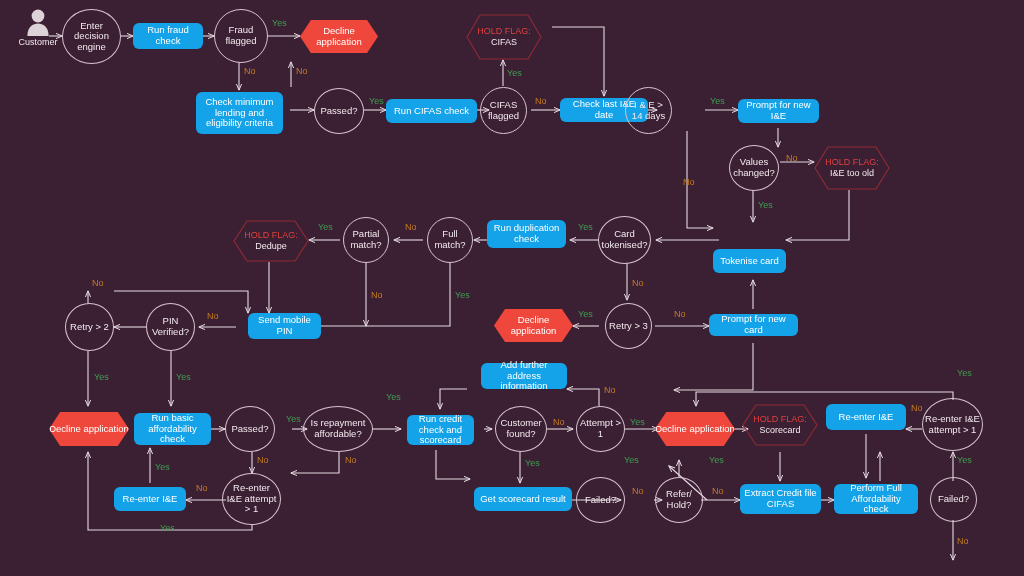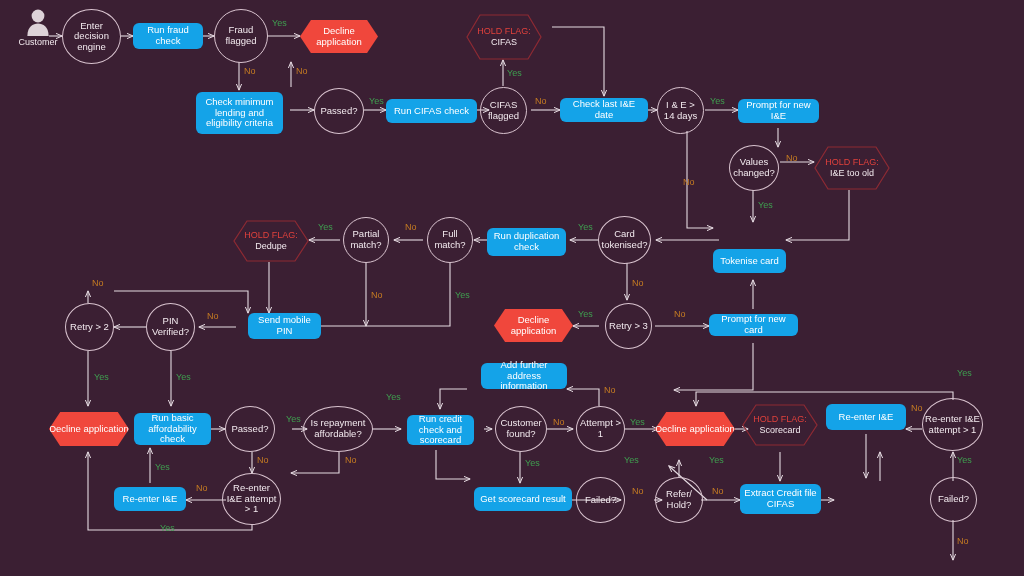--- a/index.html
+++ b/index.html
@@ -150,38 +150,38 @@
     <svg width="76" height="46" viewBox="0 0 76 46">
         <polygon points="14,1 62,1 75,23 62,45 14,45 1,23" fill="none" stroke="#8e2a33" stroke-width="1.2"></polygon>
       </svg>
     <div class="holdtxt">
       <span class="l1">HOLD FLAG:</span>
       <span class="l2">CIFAS</span>
     </div>
   </div>
 
   <div class="node proc" style="left:560px;top:98px;width:88px;height:24px;">Check last I&amp;E date</div>
-  <div class="node dec" style="left:657px;top:87px;width:47px;height:47px;">I &amp; E &gt; 14 days</div>
+  <div class="node dec" style="left:625px;top:87px;width:47px;height:47px;">I &amp; E &gt; 14 days</div>
   <div class="node proc" style="left:738px;top:99px;width:81px;height:24px;">Prompt for new I&amp;E</div>
 
   <div class="node dec" style="left:729px;top:145px;width:50px;height:46px;">Values changed?</div>
 
   <div class="holdwrap" style="left:814px;top:146px;width:76px;height:44px;">
     <svg width="76" height="44" viewBox="0 0 76 44">
         <polygon points="14,1 62,1 75,22 62,43 14,43 1,22" fill="none" stroke="#8e2a33" stroke-width="1.2"></polygon>
       </svg>
     <div class="holdtxt">
       <span class="l1">HOLD FLAG:</span>
       <span class="l2">I&amp;E too old</span>
     </div>
   </div>
 
   <div class="node proc" style="left:713px;top:228px;width:73px;height:24px;margin-top:21px;">Tokenise card</div>
   <div class="node dec" style="left:598px;top:216px;width:53px;height:48px;">Card tokenised?</div>
-  <div class="node proc" style="left:487px;top:228px;width:79px;height:28px;">Run duplication check</div>
+  <div class="node proc" style="left:487px;top:220px;width:79px;height:28px;">Run duplication check</div>
   <div class="node dec" style="left:427px;top:217px;width:46px;height:46px;">Full match?</div>
   <div class="node dec" style="left:343px;top:217px;width:46px;height:46px;">Partial match?</div>
 
   <div class="holdwrap" style="left:233px;top:220px;width:76px;height:42px;">
     <svg width="76" height="42" viewBox="0 0 76 42">
         <polygon points="14,1 62,1 75,21 62,41 14,41 1,21" fill="none" stroke="#8e2a33" stroke-width="1.2"></polygon>
       </svg>
     <div class="holdtxt">
       <span class="l1">HOLD FLAG:</span>
       <span class="l2">Dedupe</span>
@@ -215,20 +215,21 @@
     <svg width="76" height="42" viewBox="0 0 76 42">
         <polygon points="14,1 62,1 75,21 62,41 14,41 1,21" fill="none" stroke="#8e2a33" stroke-width="1.2"></polygon>
       </svg>
     <div class="holdtxt">
       <span class="l1">HOLD FLAG:</span>
       <span class="l2">Scorecard</span>
     </div>
   </div>
 
   <div class="node proc" style="left:740px;top:484px;width:81px;height:30px;">Extract Credit file CIFAS</div>
+  <div class="node proc" style="left:834px;top:484px;width:84px;height:30px;">Perform Full Affordability check</div>
   <div class="node dec" style="left:930px;top:477px;width:47px;height:45px;">Failed?</div>
   <div class="node proc" style="left:826px;top:404px;width:80px;height:26px;">Re-enter I&amp;E</div>
   <div class="node dec" style="left:922px;top:398px;width:61px;height:53px;">Re-enter I&amp;E attempt &gt; 1</div>
 
   <div class="label yes" style="left:272px;top:18px;">Yes</div>
   <div class="label no" style="left:244px;top:66px;">No</div>
   <div class="label no" style="left:296px;top:66px;">No</div>
   <div class="label yes" style="left:369px;top:96px;">Yes</div>
   <div class="label yes" style="left:507px;top:68px;">Yes</div>
   <div class="label no" style="left:535px;top:96px;">No</div>

